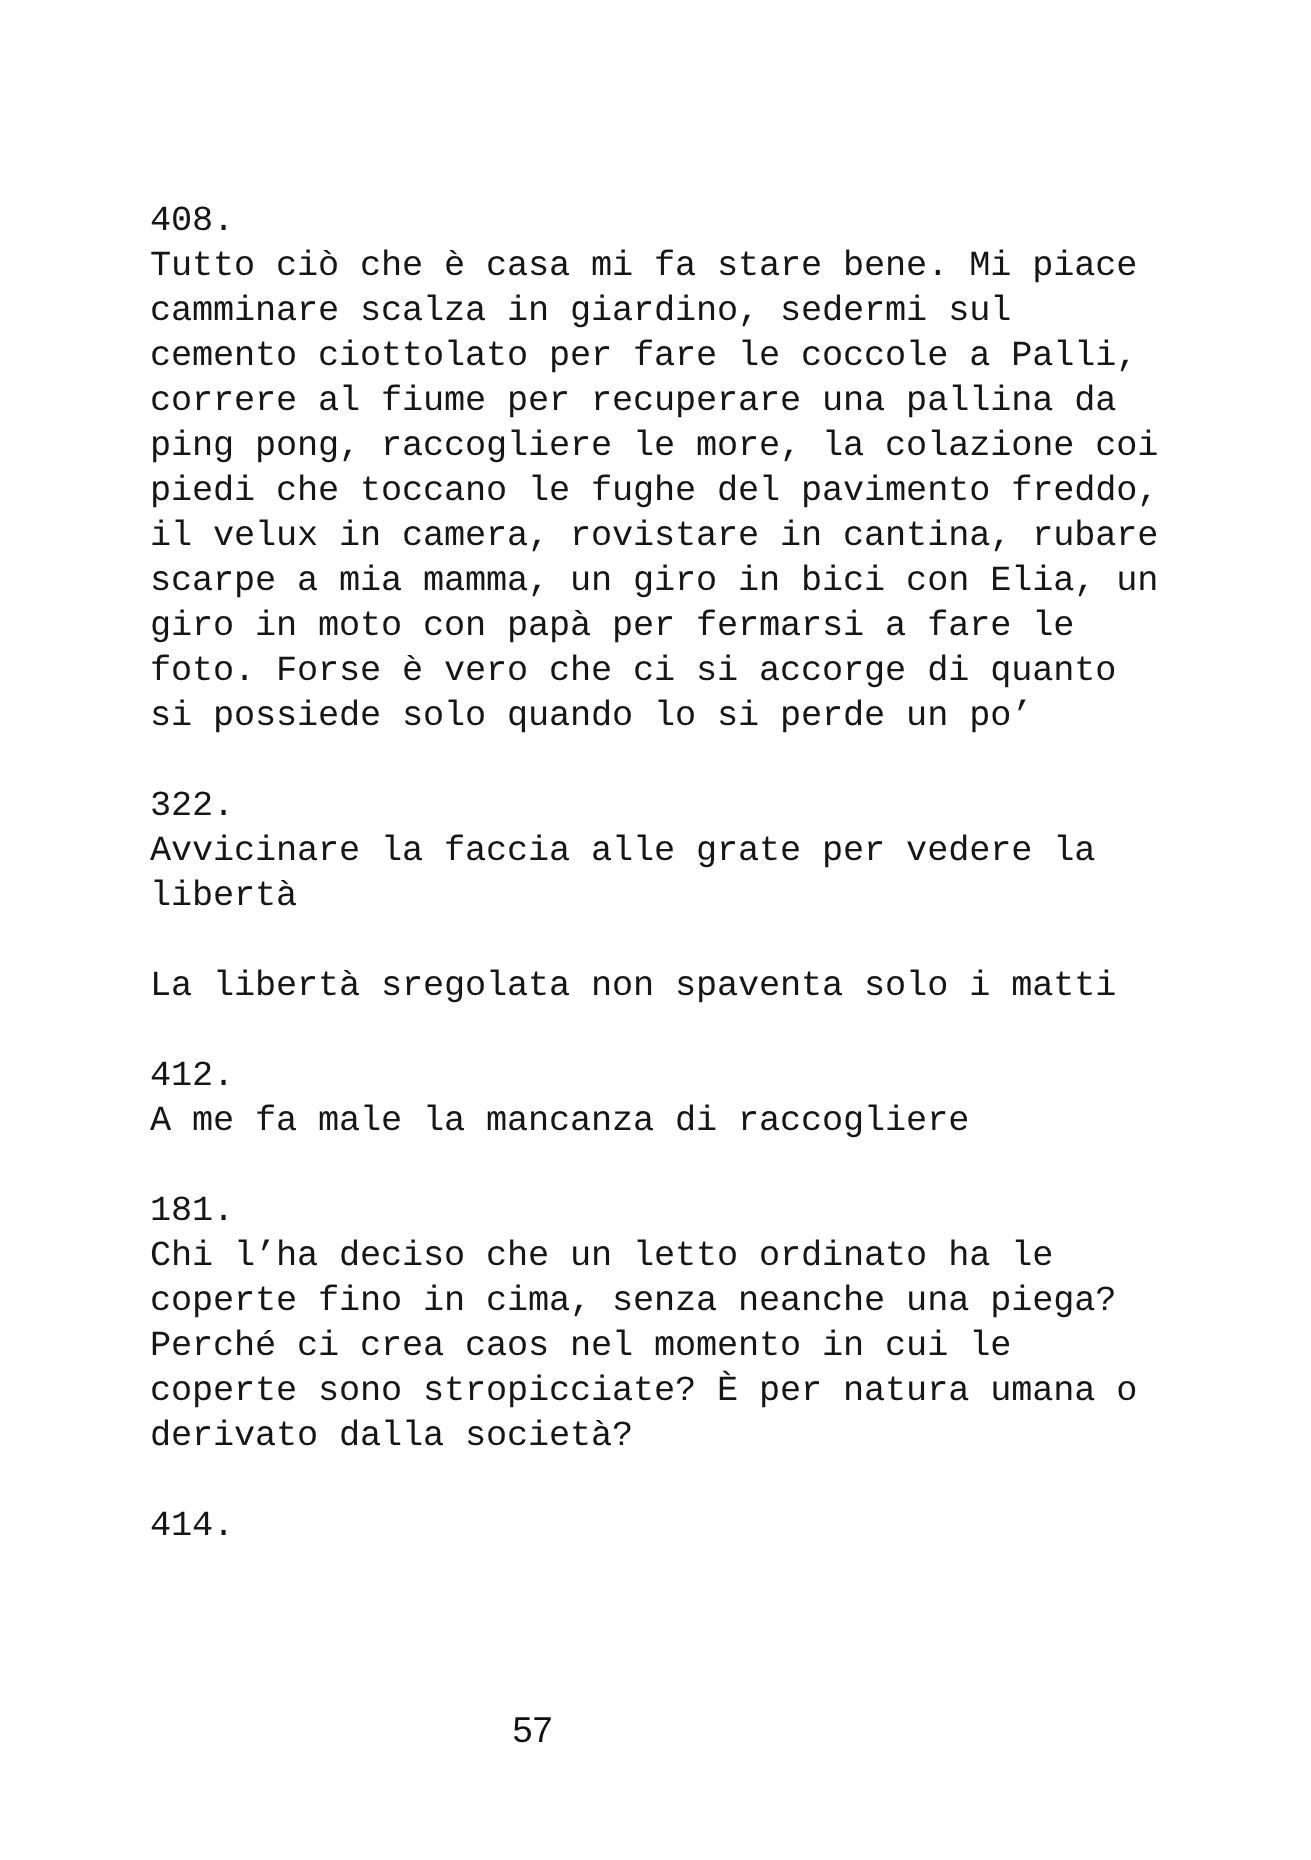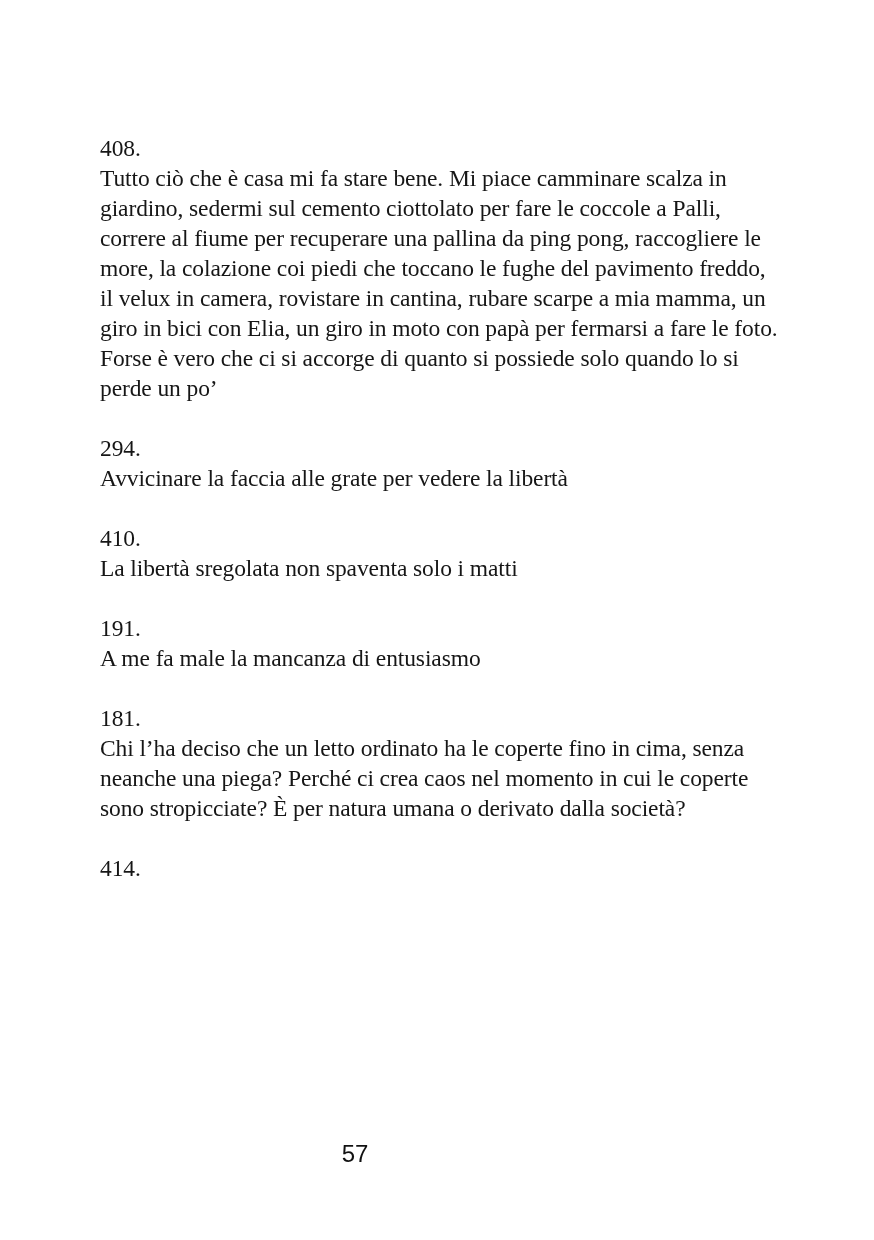--- a/index.html
+++ b/index.html
@@ -20,20 +20,21 @@
     position: absolute;
     left: 100px;
     top: 133px;
     width: 678px;
   }
   .entry {
     margin: 0 0 30px 0;
     font-size: 23.5px;
     line-height: 30px;
     letter-spacing: -0.1px;
+    font-family: Liberation Mono, monospace;
   }
   .entry-number {
     white-space: nowrap;
   }
   .entry-text {
     
   }
   .pagenum {
     position: absolute;
     left: 0;
@@ -51,35 +52,34 @@
 
 <div class="page">
   <div class="content">
 
     <div class="entry">
       <div class="entry-number">408.</div>
       <div class="entry-text">Tutto ciò che è casa mi fa stare bene. Mi piace camminare scalza in giardino, sedermi sul cemento ciottolato per fare le coccole a Palli, correre al fiume per recuperare una pallina da ping pong, raccogliere le more, la colazione coi piedi che toccano le fughe del pavimento freddo, il velux in camera, rovistare in cantina, rubare scarpe a mia mamma, un giro in bici con Elia, un giro in moto con papà per fermarsi a fare le foto. Forse è vero che ci si accorge di quanto si possiede solo quando lo si perde un po’</div>
     </div>
 
     <div class="entry">
-      <div class="entry-number">294.</div>
+      <div class="entry-number">322.</div>
       <div class="entry-text">Avvicinare la faccia alle grate per vedere la libertà</div>
     </div>
 
     <div class="entry">
-      <div class="entry-number">410.</div>
       <div class="entry-text">La libertà sregolata non spaventa solo i matti</div>
     </div>
 
     <div class="entry">
     </div>
 
     <div class="entry">
-      <div class="entry-number">191.</div>
-      <div class="entry-text">A me fa male la mancanza di entusiasmo</div>
+      <div class="entry-number">412.</div>
+      <div class="entry-text">A me fa male la mancanza di raccogliere</div>
     </div>
 
     <div class="entry">
       <div class="entry-number">181.</div>
       <div class="entry-text">Chi l’ha deciso che un letto ordinato ha le coperte fino in cima, senza neanche una piega? Perché ci crea caos nel momento in cui le coperte sono stropicciate? È per natura umana o derivato dalla società?</div>
     </div>
 
     <div class="entry">
       <div class="entry-number">414.</div>
     </div>

